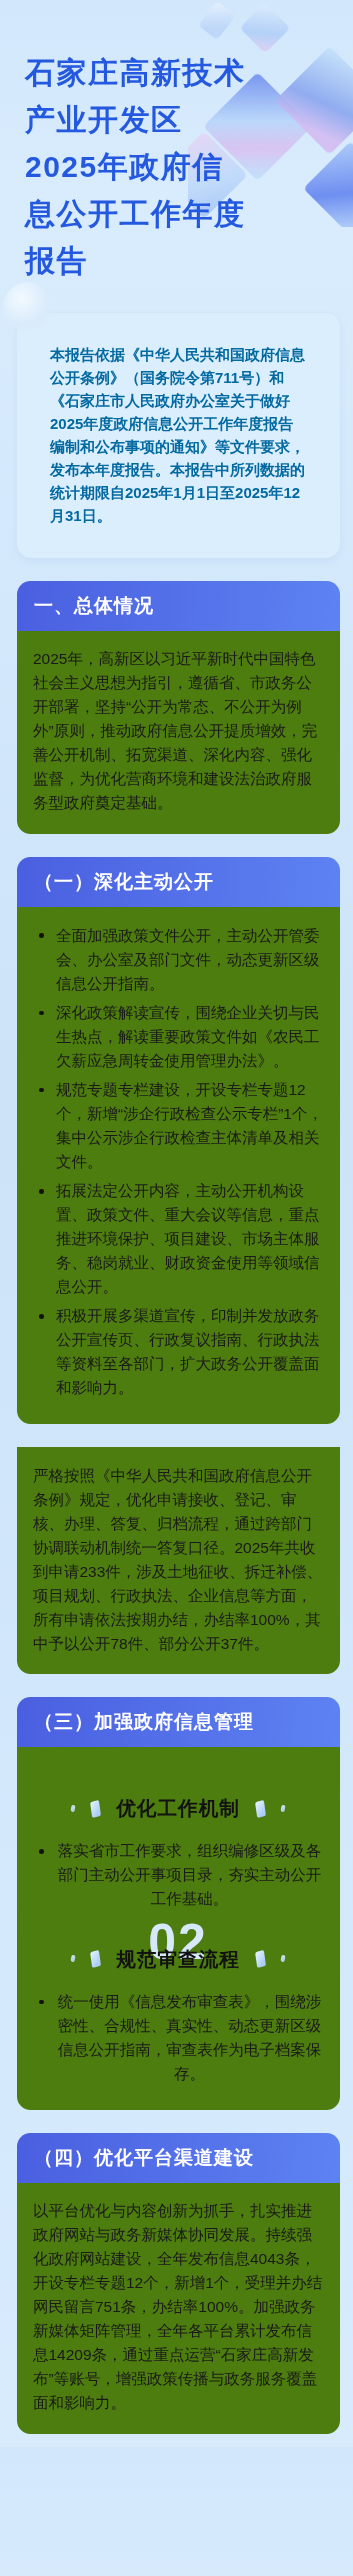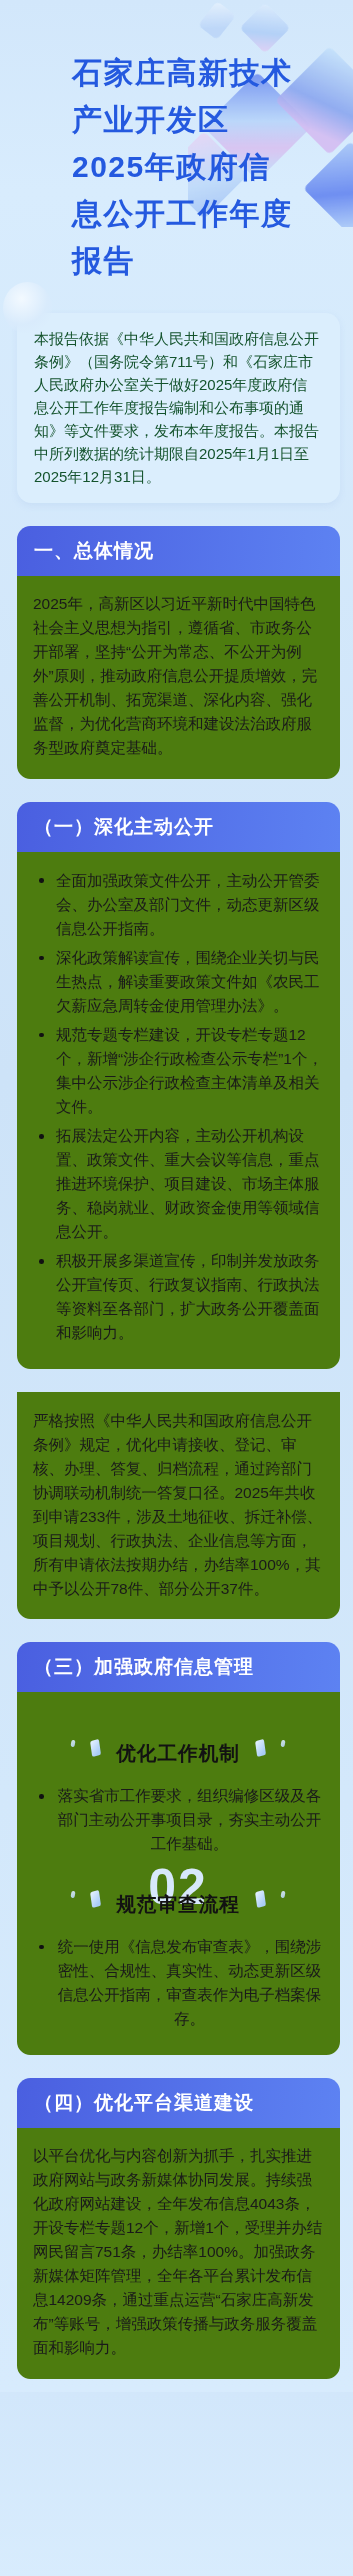--- a/index.html
+++ b/index.html
@@ -6,21 +6,21 @@
   body{
     width:353px;
     font-family:"Liberation Sans","DejaVu Sans",sans-serif;
     background:linear-gradient(180deg,#d2e7fb 0%,#d8ecfd 8%,#cde3f8 45%,#d3e8fb 75%,#d7ebfd 100%);
     color:#161616;
     -webkit-font-smoothing:antialiased;
   }
   .page{width:353px;overflow:hidden;position:relative;padding-bottom:13.4px;}
 
   
-  .hero{position:relative;height:289px;padding-left:47px;}
+  .hero{position:relative;height:289px;}
   .hero-deco{position:absolute;right:0;top:0;width:165px;height:227px;overflow:hidden;}
   .cube{position:absolute;border-radius:5.2px;filter:blur(0.5px);}
   .cube.c1{width:77px;height:77px;left:31px;top:88px;transform:rotate(45deg);
     background:linear-gradient(135deg,#6f8ef0 0%,#b9d6fa 45%,#d9c2f1 70%,#bfe2fb 100%);opacity:.92;}
   .cube.c2{width:77px;height:77px;left:103px;top:62px;transform:rotate(45deg);
     background:linear-gradient(160deg,#c6e3fb 0%,#8aa6ef 55%,#d4bdf2 85%);opacity:.9;}
   .cube.c3{width:36px;height:36px;left:59px;top:10.3px;transform:rotate(45deg);
     background:linear-gradient(140deg,#dfeefd 0%,#aecdf7 60%,#e3cdf4 100%);opacity:.85;}
   .cube.c4{width:24px;height:31px;left:16.5px;top:5.2px;transform:rotate(38deg);
     background:linear-gradient(140deg,#eaf4fe 0%,#b9d4f8 70%);opacity:.8;}
@@ -33,21 +33,21 @@
   .hero-title{position:relative;z-index:2;padding:49px 0 0 25px;}
   .hero-title .tline{
     font-size:30px;line-height:47px;font-weight:800;color:#2459df;letter-spacing:1.5px;
   }
 
   
   .intro-card{
     margin:24px 13.4px 0 16.5px;background:#dbeefd;border-radius:14.4px;
     padding:14.4px 17.5px;box-shadow:0 2.1px 7.2px rgba(120,160,210,.12);
   }
-  .intro-card p{margin:0;font-size:15px;line-height:23px;font-weight:400;color:#14532d;}
+  .intro-card p{margin:16px;font-size:15px;line-height:23px;font-weight:700;color:#0369a1;}
 
   
   .section{margin:23px 13.4px 0 16.5px;}
   .sec-head{
     background:linear-gradient(95deg,#4a5fe0 0%,#5d82f2 100%);
     border-radius:13.4px 13.4px 0 0;
     min-height:44px;display:flex;align-items:center;
     padding:3.1px 17.5px;color:#ffffff;font-size:19px;font-weight:800;letter-spacing:1px;
   }
   .sec-body{
@@ -64,21 +64,21 @@
     content:"";position:absolute;left:6.2px;top:9.8px;width:4.6px;height:4.6px;border-radius:50%;background:#111;
   }
 
   
   .subsec{position:relative;text-align:center;margin-top:4px;padding-top:29px;}
   .subsec:first-child{margin-top:2.1px;}
   .subsec-num{
     position:absolute;top:0;left:0;right:0;z-index:0;
     font-size:50px;line-height:1;font-weight:800;color:#d7e8fb;letter-spacing:2.1px;
   }
-  .subsec-titlerow{position:relative;z-index:1;display:inline-flex;align-items:flex-start;gap:16px;}
+  .subsec-titlerow{position:relative;z-index:1;display:inline-flex;align-items:center;gap:16px;}
   .subsec-title{font-size:19.6px;font-weight:800;color:#121212;letter-spacing:1px;}
   .crys{display:inline-block;border-radius:2.1px;}
   .crys.lg{width:8.8px;height:15.5px;background:linear-gradient(135deg,#eaf5ff 0%,#a9ccf6 80%);transform:rotate(-8deg) skewY(-6deg);}
   .crys.sm{width:4.1px;height:7.2px;background:linear-gradient(135deg,#e2f0fd 0%,#bcd8f8 80%);transform:rotate(10deg);opacity:.9;}
   .subsec ul.blist{text-align:center;margin-top:17.5px;}
 </style>
 </head>
 <body>
 
 <div class="page">

